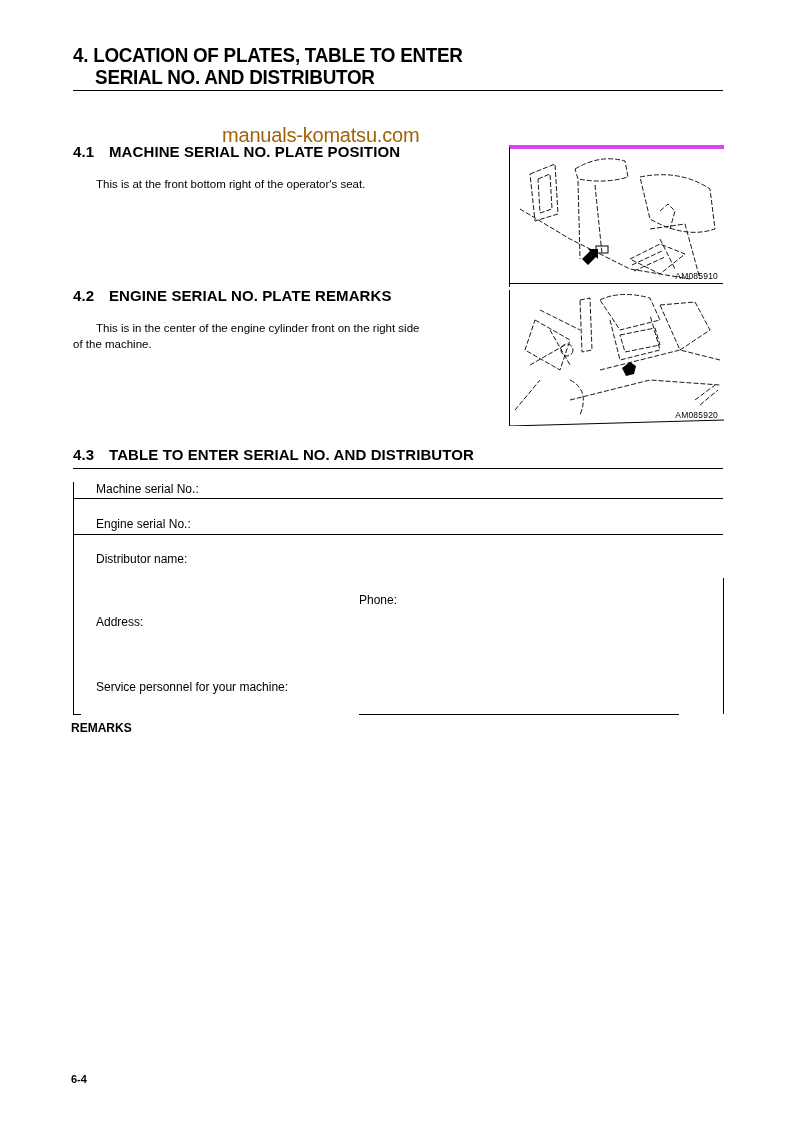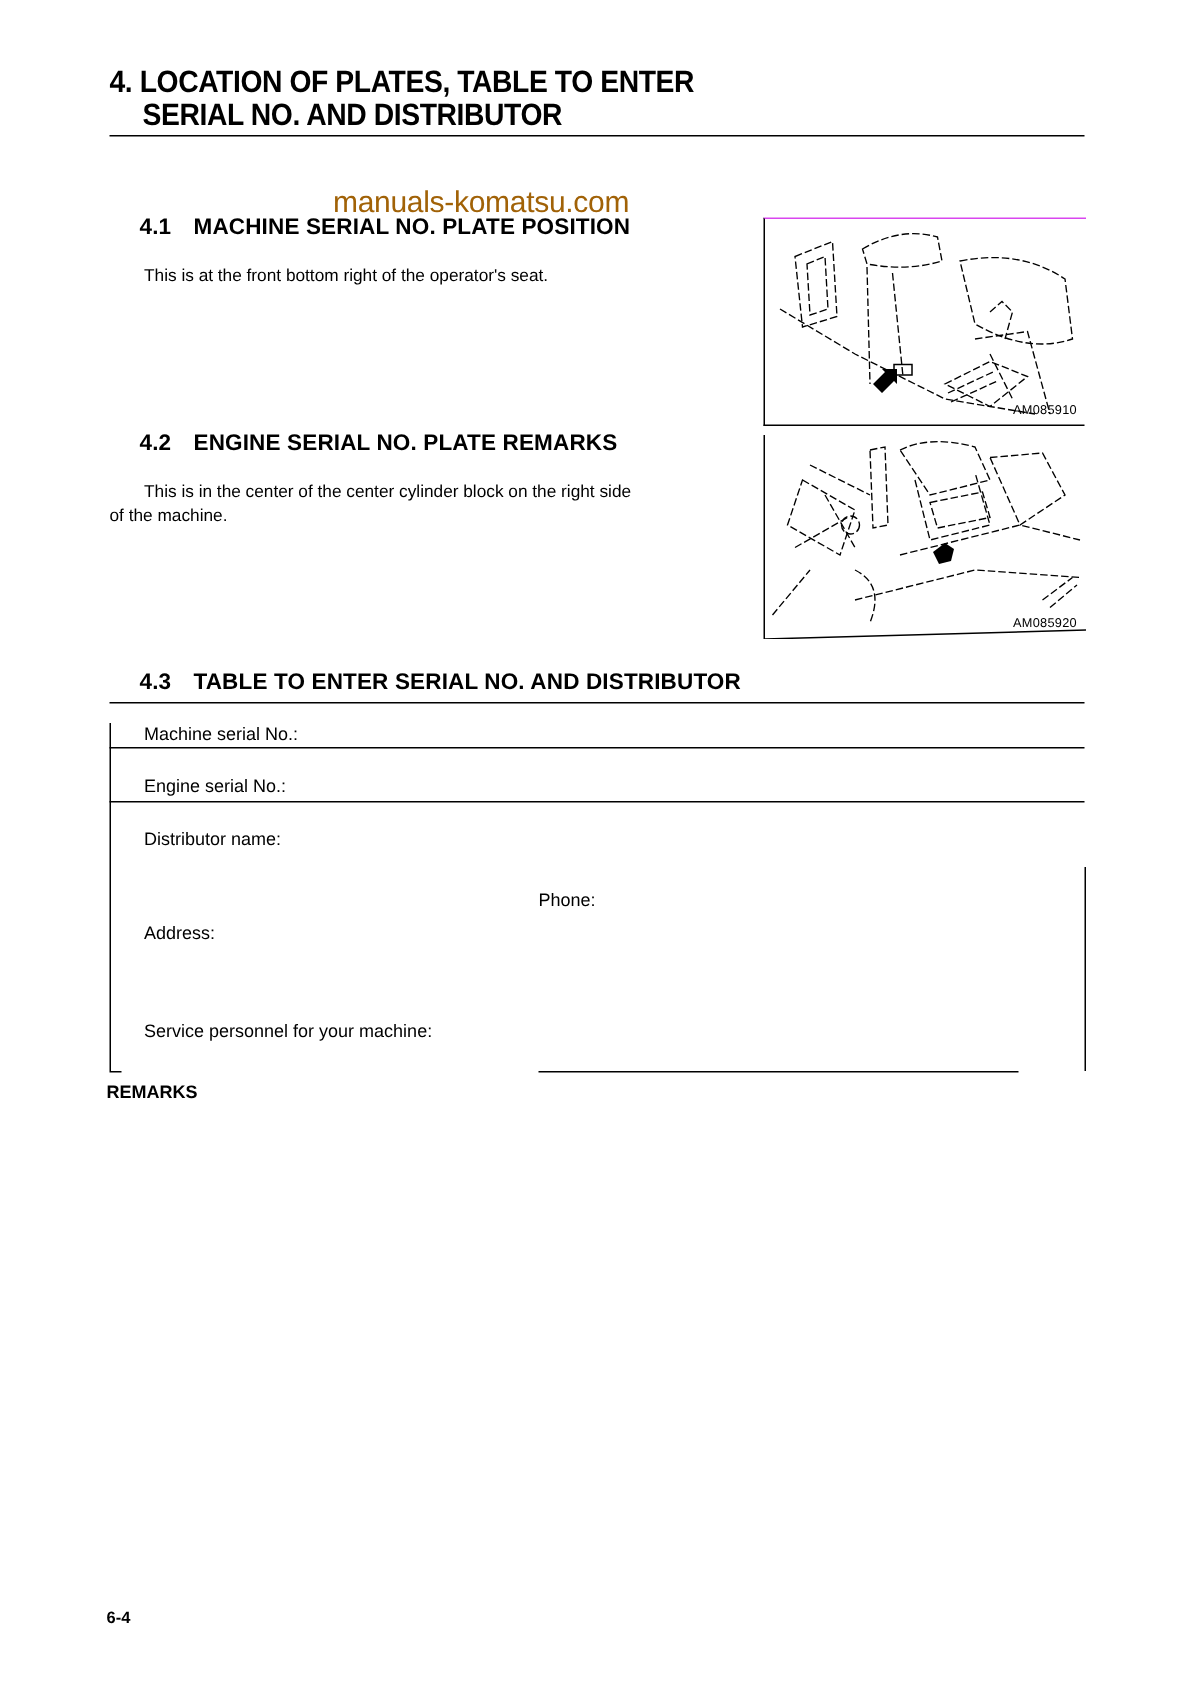--- a/index.html
+++ b/index.html
@@ -2,21 +2,21 @@
 <html><head>
 <meta charset="utf-8">
 <style>
   html, body { margin:0; padding:0; background:#ffffff; }
   body { width:793px; height:1123px; position:relative; overflow:hidden; color:#000; font-family:"Liberation Sans", sans-serif; }
   .abs { position:absolute; }
   .title { left:73px; top:44px; font-size:20.5px; font-weight:bold; line-height:22px; letter-spacing:-0.3px; transform:scaleX(0.92); transform-origin:left top; white-space:nowrap; }
   .title .l2 { padding-left:24px; display:block; }
   .title-rule { left:73px; top:90px; width:650px; height:0; border-top:1.4px solid #000; }
   .h2 { font-size:15px; font-weight:bold; white-space:nowrap; letter-spacing:0.1px; }
-  .h2 .num { display:inline-block; width:36px;margin-left:20px; }
+  .h2 .num { display:inline-block; width:36px; }
   .body { font-size:11.5px; line-height:16px; white-space:nowrap; }
   .watermark { left:222px; top:124px; font-size:20px; color:#a16207; white-space:nowrap; letter-spacing:-0.2px; }
   .fig { border-left:1px solid #000; background:#fff; overflow:hidden; }
   .fig svg { display:block; }
   .figlabel { font-size:8.5px; letter-spacing:0.2px; }
   .form-line { height:0; border-top:1px solid #000; }
   .vline { width:0; border-left:1px solid #000; }
   .lbl { font-size:12px; white-space:nowrap; }
   .remarks { font-size:12px; font-weight:bold; }
   .pagenum { font-size:11px; font-weight:bold; }
@@ -29,21 +29,21 @@
   <span class="l2">SERIAL NO. AND DISTRIBUTOR</span>
 </div>
 <div class="abs title-rule"></div>
 
 <div class="abs h2" style="left:73px; top:143px;">
   <span class="num">4.1</span><span>MACHINE SERIAL NO. PLATE POSITION</span>
 </div>
 <div class="abs watermark">manuals-komatsu.com</div>
 <div class="abs body" style="left:96px; top:176px;">This is at the front bottom right of the operator's seat.</div>
 
-<div class="abs fig" style="left:509px; top:145px; width:214px; height:138px; border-top:1px solid #d946ef;">
+<div class="abs fig" style="left:509px; top:145px; width:214px; height:138px; border-top:4px solid #d946ef;">
   <svg width="214" height="138" viewBox="0 0 214 138">
     <g fill="none" stroke="#000" stroke-width="0.9" stroke-dasharray="5 2">
       <path d="M20 25 L45 15 L48 65 L25 72 Z"></path>
       <path d="M28 30 L40 25 L42 60 L30 64 Z"></path>
       <path d="M65 20 Q90 5 115 12 L118 28 Q95 35 68 30 Z"></path>
       <path d="M68 32 L70 110 M85 36 L92 105"></path>
       <path d="M130 28 Q170 20 200 40 L205 80 Q175 90 140 70 Z"></path>
       <path d="M140 80 L175 75 L190 130 M150 90 L165 120"></path>
       <path d="M10 60 L60 90 L120 120 L180 130"></path>
       <path d="M120 110 L150 95 L175 105 L150 125 Z"></path>
@@ -54,21 +54,21 @@
     <path d="M72 110 L80 102 L78 100 L88 100 L88 110 L86 108 L78 116 Z" fill="#000"></path>
   </svg>
   <div class="abs figlabel" style="right:6px; bottom:6px;">AM085910</div>
 </div>
 <div class="abs form-line" style="left:509px; top:283px; width:214px;"></div>
 
 <div class="abs h2" style="left:73px; top:287px;">
   <span class="num">4.2</span><span>ENGINE SERIAL NO. PLATE REMARKS</span>
 </div>
 <div class="abs body" style="left:73px; top:320px;">
-  <div style="padding-left:23px;">This is in the center of the center cylinder block on the right side</div>
+  <div style="padding-left:23px;">This is in the center of the engine cylinder front on the right side</div>
   <div>of the machine.</div>
 </div>
 
 <div class="abs fig" style="left:509px; top:290px; width:214px; height:136px;">
   <svg width="214" height="136" viewBox="0 0 214 136">
     <g fill="none" stroke="#000" stroke-width="0.9" stroke-dasharray="5 2">
       <path d="M25 30 L60 50 L50 80 L15 60 Z"></path>
       <path d="M40 40 L60 75 M20 75 L55 55"></path>
       <circle cx="57" cy="60" r="6"></circle>
       <path d="M70 10 L80 8 L82 60 L72 62 Z"></path>

